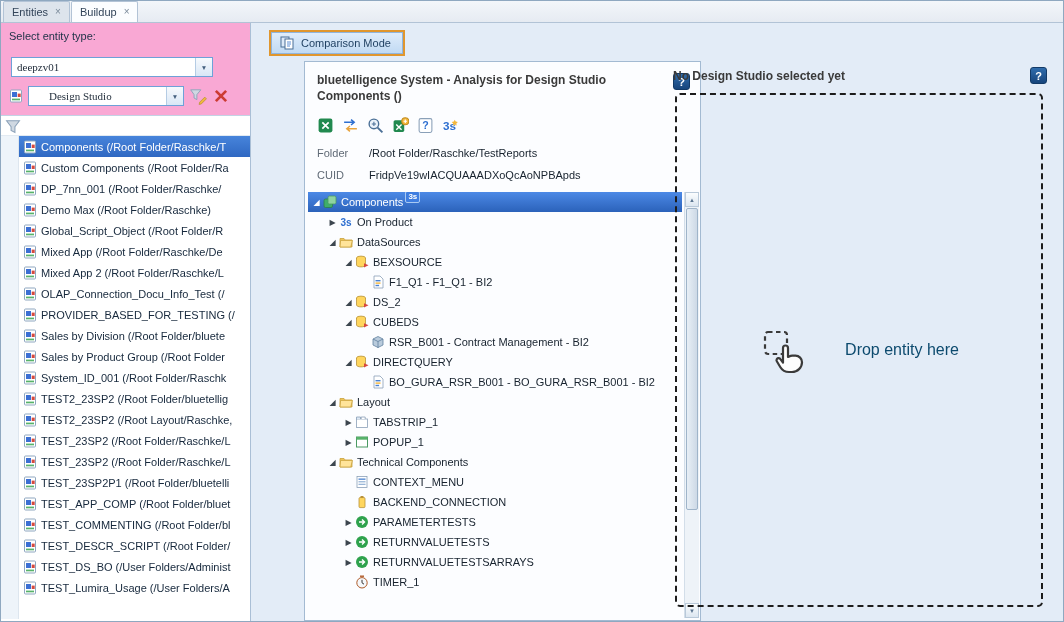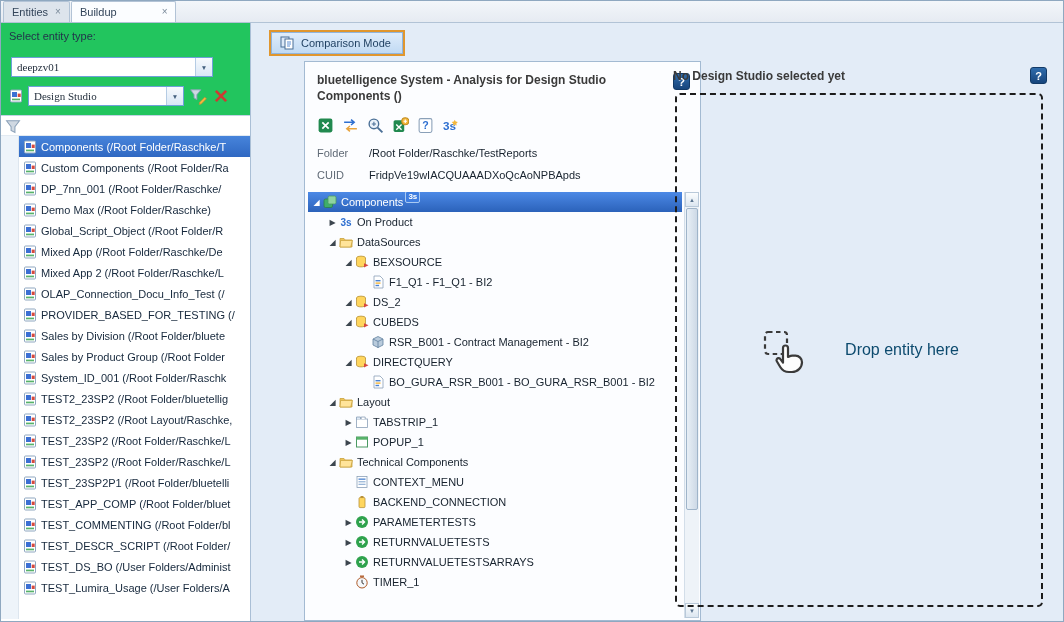--- a/index.html
+++ b/index.html
@@ -3,32 +3,32 @@
 <meta charset="utf-8">
 <style>
   * { margin:0; padding:0; box-sizing:border-box; }
   html,body { background:#cfd8e4; }
   body { font-family:"Liberation Sans","DejaVu Sans",sans-serif; font-size:11px; color:#1e2a38; }
   .app { position:relative; width:1064px; height:622px; background:#e3ecf7; overflow:hidden; border:1px solid #8fa8c0; }
 
   
   .tabbar { position:absolute; top:0; left:0; right:0; height:22px; background:linear-gradient(#f3f6fa,#e6ebf2); border-bottom:1px solid #b2c3d6; display:flex; align-items:flex-end; padding-left:2px; }
   .tab { display:flex; align-items:center; height:21px; padding:0 8px; margin-right:1px; background:#dde4ec; border:1px solid #b2c3d6; border-bottom:none; border-radius:2px 2px 0 0; color:#33455a; }
-  .tab.active { background:#fbfdff;gap:38px; }
+  .tab.active { background:#fbfdff; }
   .tab-close { margin-left:7px; color:#7a8a9a; font-size:10px; line-height:1; }
 
   
-  .left-panel { position:absolute; top:22px; bottom:0; left:0; width:250px; background:#22c55e; border-right:1px solid #aabfd6; display:flex; flex-direction:column; }
+  .left-panel { position:absolute; top:22px; bottom:0; left:0; width:250px; background:#f9a8d4; border-right:1px solid #aabfd6; display:flex; flex-direction:column; }
   .lp-header { padding:7px 8px 0; color:#22344a; }
   .select { display:flex; align-items:center; height:20px; background:#fff; border:1px solid #6ea1d8;font-family:Liberation Serif, serif; }
   .select .val { flex:1; padding-left:5px; white-space:nowrap; overflow:hidden; }
   .select .dbtn { width:17px; align-self:stretch; display:flex; align-items:center; justify-content:center; font-size:6.5px; color:#44607e; background:linear-gradient(#f7fafd,#d9e7f6); border-left:1px solid #b5cce4; }
   .sys-select { margin:15px 10px 0; width:202px; }
   .lp-row2 { margin:9px 8px 0; display:flex; align-items:center; gap:5px; }
-  .lp-row2 .select { width:156px; }
+  .lp-row2 .select { width:156px;padding-left:15px; }
   .tool-ic { display:inline-flex; align-items:center; justify-content:center; width:18px; height:18px; }
   .filter-row { margin-top:9px; height:21px; background:#fff; border-top:1px solid #c2d3e4; border-bottom:1px solid #e2eaf2; display:flex; align-items:center; padding-left:3px; }
   .entity-list { flex:1; background:#fff; overflow:hidden; }
   .erow { display:flex; align-items:center; height:21px; background:#fff; color:#16283c; }
   .erow .gut { width:18px; align-self:stretch; background:#eef4fa; border-right:1px solid #dde6ef; flex:0 0 18px; }
   .erow .icon { margin:0 4px 0 4px; }
   .erow .elbl { white-space:nowrap; overflow:hidden; flex:1; }
   .erow.sel { background:linear-gradient(#4784db,#2f68c2); color:#fff; }
   .erow.sel .gut { background:#eef4fa; }
   .icon { display:inline-flex; width:14px; height:14px; flex:0 0 14px; }

